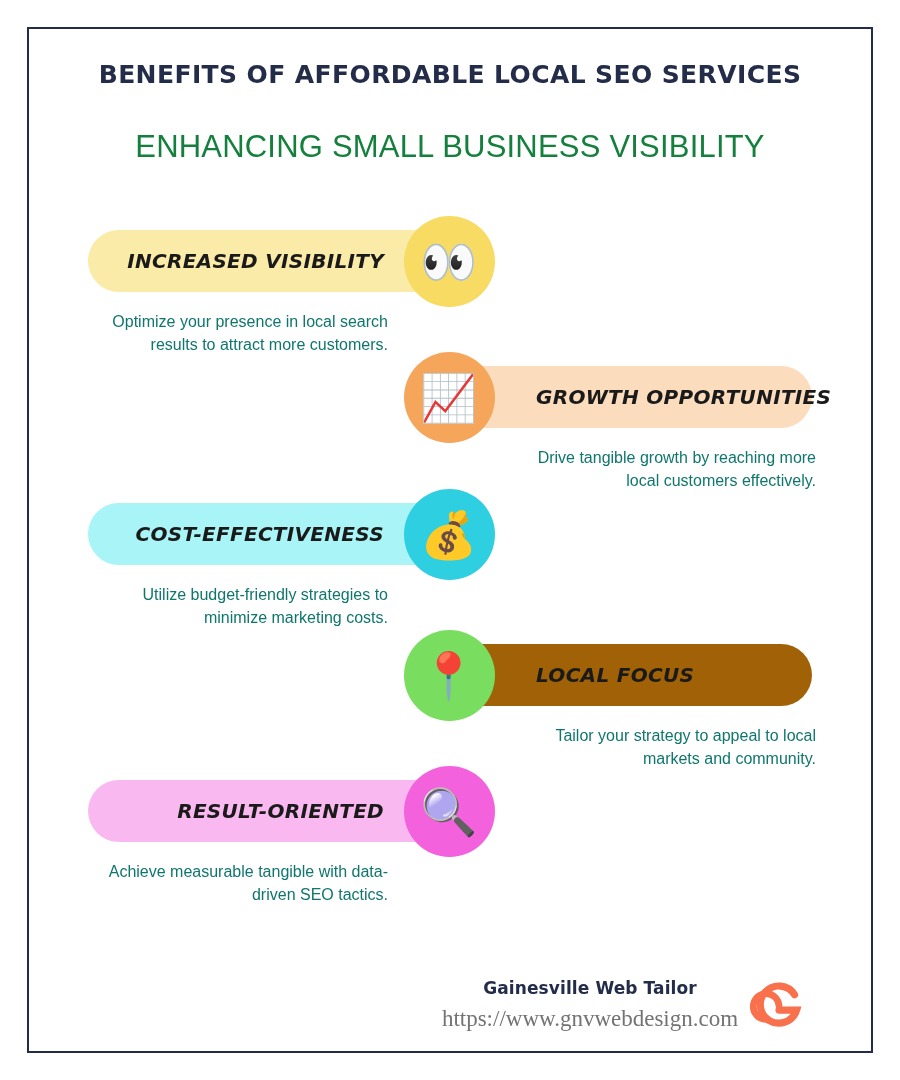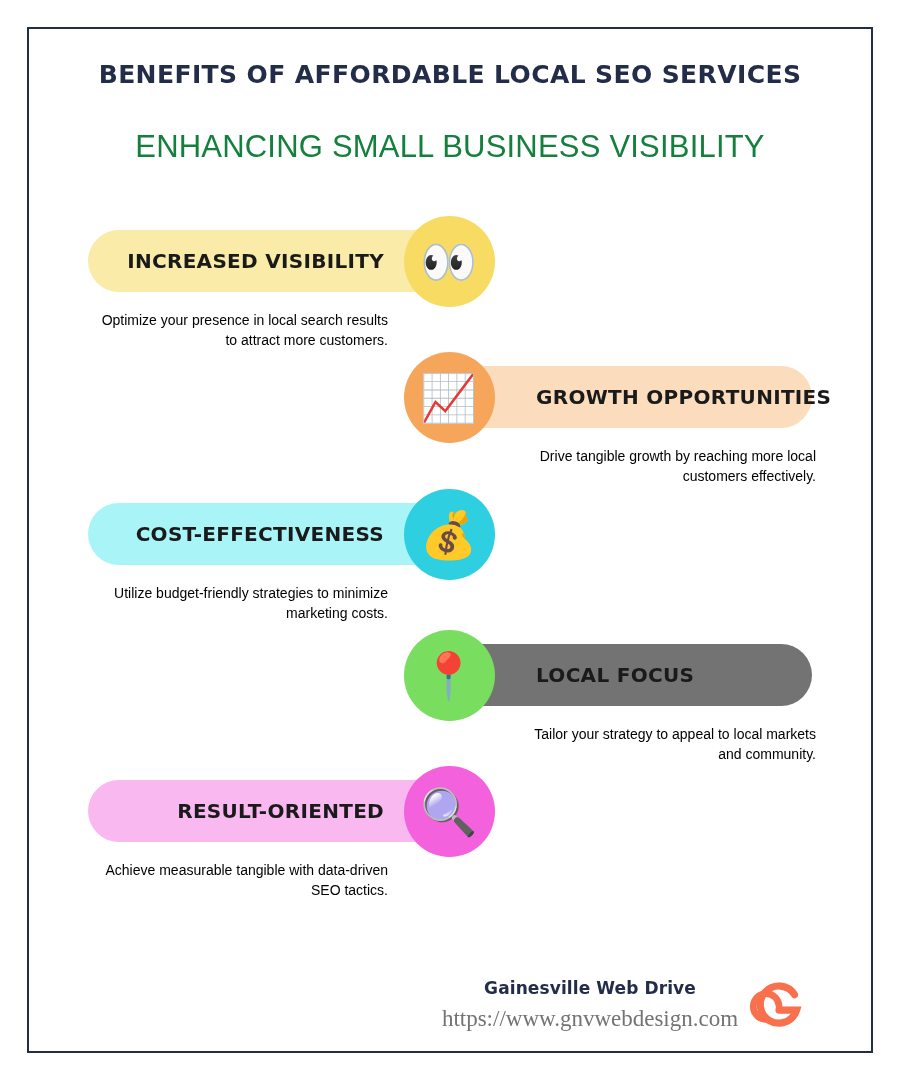--- a/index.html
+++ b/index.html
@@ -69,20 +69,21 @@
     width: 900px;
     height: 100px;
   }
   .pill {
     position: absolute;
     height: 62px;
     border-radius: 31px;
     display: flex;
     align-items: center;
     box-sizing: border-box;
+    font-style: italic;
   }
   .pill-label {
     font-family: "DejaVu Sans", "Liberation Sans", sans-serif;
     font-size: 20px;
     font-weight: bold;
     color: #1a1a1a;
     letter-spacing: 0.3px;
     white-space: nowrap;
   }
   .circle {
@@ -133,23 +134,23 @@
   .row.right .desc {
     text-align: right;
     left: 512px;
     right: 84px;
   }
 
   .desc {
     position: absolute;
     top: 94px;
     font-family: "Liberation Sans", "DejaVu Sans", sans-serif;
-    font-size: 14px;
+    font-size: 16px;
     line-height: 1.45;
-    color: #000000;
+    color: #0f766e;
   }
 
   
   .footer {
     position: absolute;
     left: 440px;
     top: 978px;
     width: 390px;
     height: 72px;
   }
@@ -221,42 +222,42 @@
     <div class="pill" style="background: rgb(168, 244, 247);">
       <span class="pill-label">COST-EFFECTIVENESS</span>
     </div>
     <div class="circle" style="background: rgb(46, 207, 224);">
       <span class="emoji">💰</span>
     </div>
     <div class="desc">Utilize budget-friendly strategies to minimize marketing costs.</div>
   </div>
 
   <div class="row right" style="top:630px;">
-    <div class="pill" style="background: #737373;">
+    <div class="pill" style="background: #a16207;">
       <span class="pill-label">LOCAL FOCUS</span>
     </div>
     <div class="circle" style="background: rgb(121, 221, 95);">
       <span class="emoji">📍</span>
     </div>
     <div class="desc">Tailor your strategy to appeal to local markets and community.</div>
   </div>
 
   <div class="row left" style="top:766px;">
     <div class="pill" style="background: rgb(249, 185, 240); text-align: center;">
       <span class="pill-label">RESULT-ORIENTED</span>
     </div>
     <div class="circle" style="background: rgb(243, 97, 221);">
       <span class="emoji">🔍</span>
     </div>
     <div class="desc">Achieve measurable tangible with data-driven SEO tactics.</div>
   </div>
 
   <div class="footer">
     <div class="footer-text">
-      <p class="footer-brand">Gainesville Web Drive</p>
+      <p class="footer-brand">Gainesville Web Tailor</p>
       <p class="footer-url">https://www.gnvwebdesign.com</p>
     </div>
     <div class="footer-logo">
       <svg viewBox="0 0 64 64" width="66" height="66" aria-hidden="true">
         <g fill="none" stroke="#F8704C" stroke-linecap="round">
           <path d="M48 20 A18 18 0 1 0 50 35 L33 35" stroke-width="7"></path>
           <path d="M20 44 A12.5 12.5 0 1 1 33 31" stroke-width="6.5"></path>
         </g>
       </svg>
     </div>

